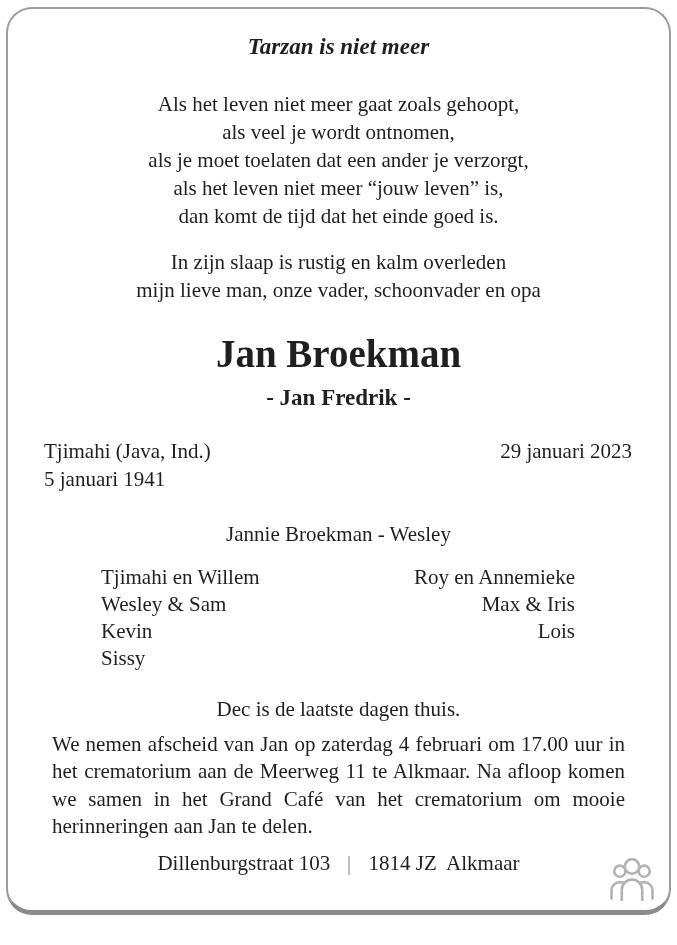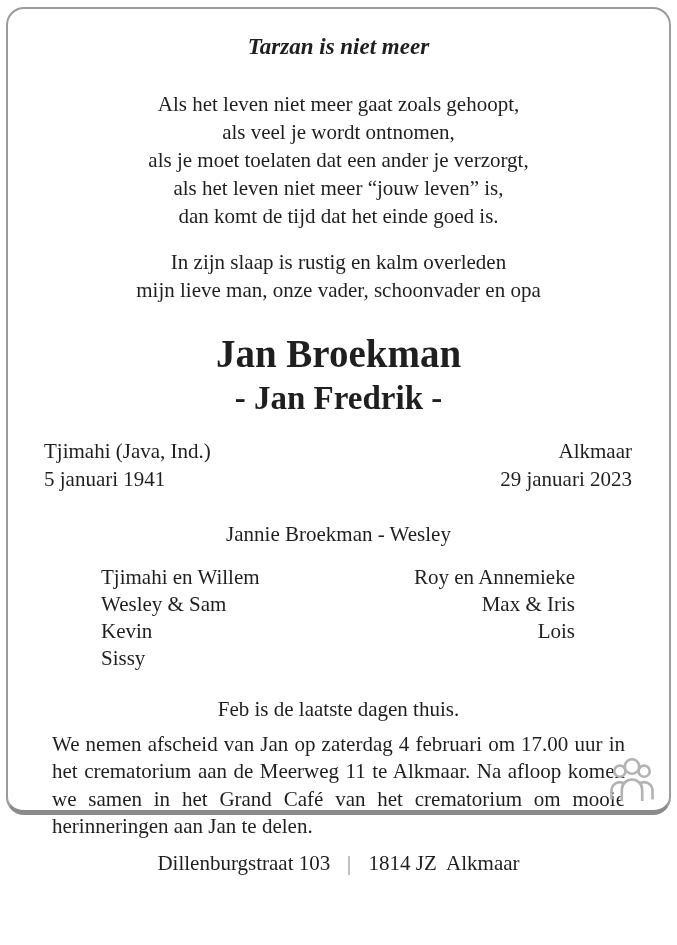--- a/index.html
+++ b/index.html
@@ -10,25 +10,25 @@
     height: 945px;
     overflow: hidden;
     font-family: "Liberation Serif", "DejaVu Serif", serif;
     color: #1f1f1f;
   }
   .card {
     box-sizing: border-box;
     position: relative;
     margin: 7px 6px 4px 6px;
     width: 665px;
-    height: 808px;
+    height: 908px;
     background: #ffffff;
     border: 2px solid #9c9c9c;
     border-bottom: 5px solid #8b8b8b;
-    border-radius: 18px;
+    border-radius: 26px;
     padding-top: 24px;
     text-align: center;
     font-size: 21px;
     line-height: 28px;
   }
   .title {
     font-size: 23px;
     font-weight: bold;
     font-style: italic;
     line-height: 28px;
@@ -39,21 +39,21 @@
   .intro {
     margin-top: 18px;
   }
   .deceased-name {
     margin-top: 26px;
     font-size: 39px;
     font-weight: bold;
     line-height: 48px;
   }
   .deceased-alt-name {
-    font-size: 33px;
+    font-size: 23px;
     font-weight: bold;
     line-height: 40px;
   }
   .dates-row {
     margin-top: 19px;
     display: flex;
     justify-content: space-between;
     padding: 0 37px 0 36px;
     text-align: left;
   }
@@ -125,42 +125,41 @@
 
   <div class="deceased-name">Jan Broekman</div>
   <div class="deceased-alt-name">- Jan Fredrik -</div>
 
   <div class="dates-row">
     <div class="dates-col left">
       <div>Tjimahi (Java, Ind.)</div>
       <div>5 januari 1941</div>
     </div>
     <div class="dates-col right">
-      <div>Alkmaar</div>
       <div>29 januari 2023</div>
     </div>
   </div>
 
   <div class="spouse">Jannie Broekman - Wesley</div>
 
   <div class="family-row">
     <div class="family-col left">
       <div>Tjimahi en Willem</div>
       <div>Wesley &amp; Sam</div>
       <div>Kevin</div>
       <div>Sissy</div>
     </div>
     <div class="family-col right">
       <div>Roy en Annemieke</div>
       <div>Max &amp; Iris</div>
       <div>Lois</div>
     </div>
   </div>
 
-  <div class="home-notice">Feb is de laatste dagen thuis.</div>
+  <div class="home-notice">Dec is de laatste dagen thuis.</div>
 
   <p class="ceremony">We nemen afscheid van Jan op zaterdag 4 februari om 17.00 uur in het crematorium aan de Meerweg 11 te Alkmaar. Na afloop komen we samen in het Grand Café van het crematorium om mooie herinneringen aan Jan te delen.</p>
 
   <div class="footer">
     <span>Dillenburgstraat 103</span><span class="sep">|</span><span>1814 JZ  Alkmaar</span>
   </div>
 
   <svg class="logo" viewBox="0 0 62 58" fill="none" xmlns="http://www.w3.org/2000/svg">
     <g stroke="#b3b3b3" stroke-width="3.4">
       <path d="M4.5 56 V44.5 a10.8 10.8 0 0 1 21.6 0 V56" fill="none"></path>

